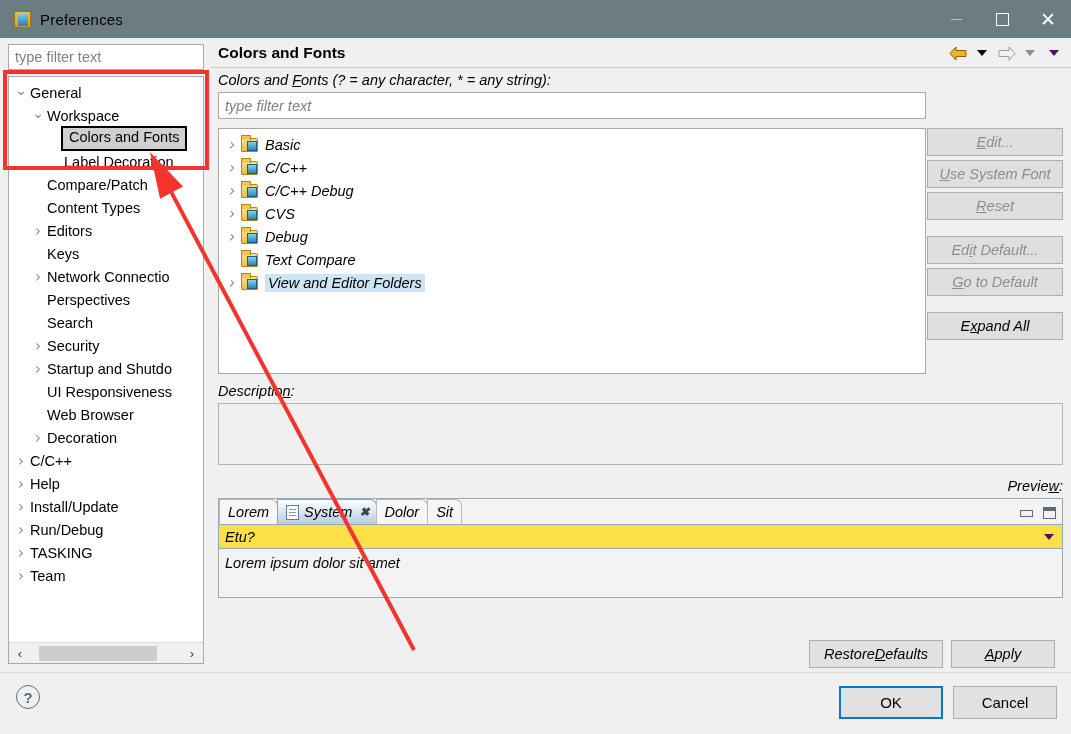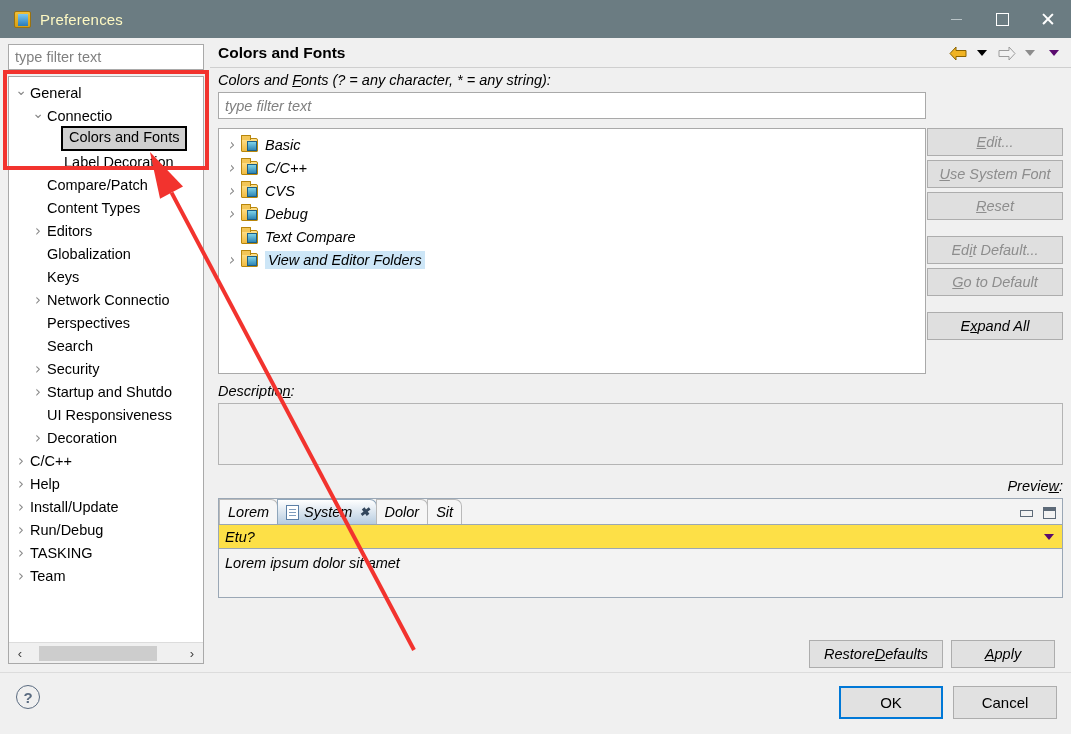--- a/index.html
+++ b/index.html
@@ -23,21 +23,21 @@
   .title-icon {
     width:17px; height:17px; margin-left:14px; margin-right:9px;
     background:linear-gradient(#f0c03a,#d8a014);
     border:1px solid #9a7210; border-radius:2px;
     position:relative; flex:none;
   }
   .title-icon:after{
     content:""; position:absolute; left:3px; top:2px; width:10px; height:12px;
     background:linear-gradient(#7cc8f0,#2a7bb8);
   }
-  .title-text { color:#fef9c3; font-size:15px; letter-spacing:.2px; }
+  .title-text { color:#000000; font-size:15px; letter-spacing:.2px; }
   .win-btns { position:absolute; right:0; top:0; height:38px; display:flex; }
   .win-btn {
     width:46px; height:38px; display:flex; align-items:center; justify-content:center;
     color:#e8eced;
   }
   .win-btn .mini { width:11px; height:1px; background:#b9c4c7; }
   .win-btn .box { width:13px; height:13px; border:1.4px solid #ffffff; }
   .win-btn .x { font-size:19px; line-height:1; color:#ffffff; font-weight:300;}
 
   
@@ -230,21 +230,21 @@
       <span>type filter text</span>
     </div>
     <div class="tree-panel">
       <div class="tree-scroll" id="sidebar-tree">
           <div class="t-item" style="padding-left: 4px;">
             <span class="t-arrow open"></span>
             <span class="t-label">General</span>
           </div>
           <div class="t-item" style="padding-left: 21px;">
             <span class="t-arrow open"></span>
-            <span class="t-label">Connectio</span>
+            <span class="t-label">Workspace</span>
           </div>
           <div class="t-item selected-boxed" style="padding-left: 38px;">
             <span class="t-arrow none"></span>
             <span class="t-label">Colors and Fonts</span>
           </div>
           <div class="t-item" style="padding-left: 38px;">
             <span class="t-arrow none"></span>
             <span class="t-label">Label Decoration</span>
           </div>
           <div class="t-item" style="padding-left: 21px;">
@@ -254,24 +254,20 @@
           <div class="t-item" style="padding-left: 21px;">
             <span class="t-arrow none"></span>
             <span class="t-label">Content Types</span>
           </div>
           <div class="t-item" style="padding-left: 21px;">
             <span class="t-arrow closed"></span>
             <span class="t-label">Editors</span>
           </div>
           <div class="t-item" style="padding-left: 21px;">
             <span class="t-arrow none"></span>
-            <span class="t-label">Globalization</span>
-          </div>
-          <div class="t-item" style="padding-left: 21px;">
-            <span class="t-arrow none"></span>
             <span class="t-label">Keys</span>
           </div>
           <div class="t-item" style="padding-left: 21px;">
             <span class="t-arrow closed"></span>
             <span class="t-label">Network Connectio</span>
           </div>
           <div class="t-item" style="padding-left: 21px;">
             <span class="t-arrow none"></span>
             <span class="t-label">Perspectives</span>
           </div>
@@ -283,20 +279,24 @@
             <span class="t-arrow closed"></span>
             <span class="t-label">Security</span>
           </div>
           <div class="t-item" style="padding-left: 21px;">
             <span class="t-arrow closed"></span>
             <span class="t-label">Startup and Shutdo</span>
           </div>
           <div class="t-item" style="padding-left: 21px; align-items: center;">
             <span class="t-arrow none"></span>
             <span class="t-label">UI Responsiveness </span>
+          </div>
+          <div class="t-item" style="padding-left: 21px;">
+            <span class="t-arrow none"></span>
+            <span class="t-label">Web Browser</span>
           </div>
           <div class="t-item" style="padding-left: 21px;">
             <span class="t-arrow closed"></span>
             <span class="t-label">Decoration</span>
           </div>
           <div class="t-item" style="padding-left: 4px;">
             <span class="t-arrow closed"></span>
             <span class="t-label">C/C++</span>
           </div>
           <div class="t-item" style="padding-left: 4px;">
@@ -372,20 +372,25 @@
               <span class="l-text">Basic</span>
             </div>
             <div class="l-item">
               <span class="t-arrow closed"></span>
               <span class="folder-ico"></span>
               <span class="l-text">C/C++</span>
             </div>
             <div class="l-item">
               <span class="t-arrow closed"></span>
               <span class="folder-ico"></span>
+              <span class="l-text">C/C++ Debug</span>
+            </div>
+            <div class="l-item">
+              <span class="t-arrow closed"></span>
+              <span class="folder-ico"></span>
               <span class="l-text">CVS</span>
             </div>
             <div class="l-item">
               <span class="t-arrow closed"></span>
               <span class="folder-ico"></span>
               <span class="l-text">Debug</span>
             </div>
             <div class="l-item">
               <span class="t-arrow none"></span>
               <span class="folder-ico"></span>

